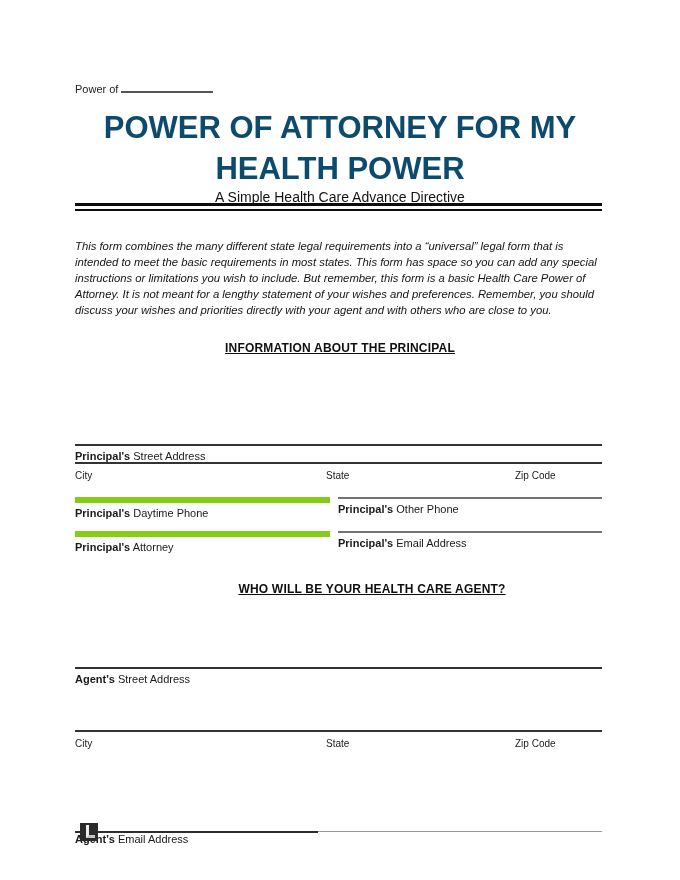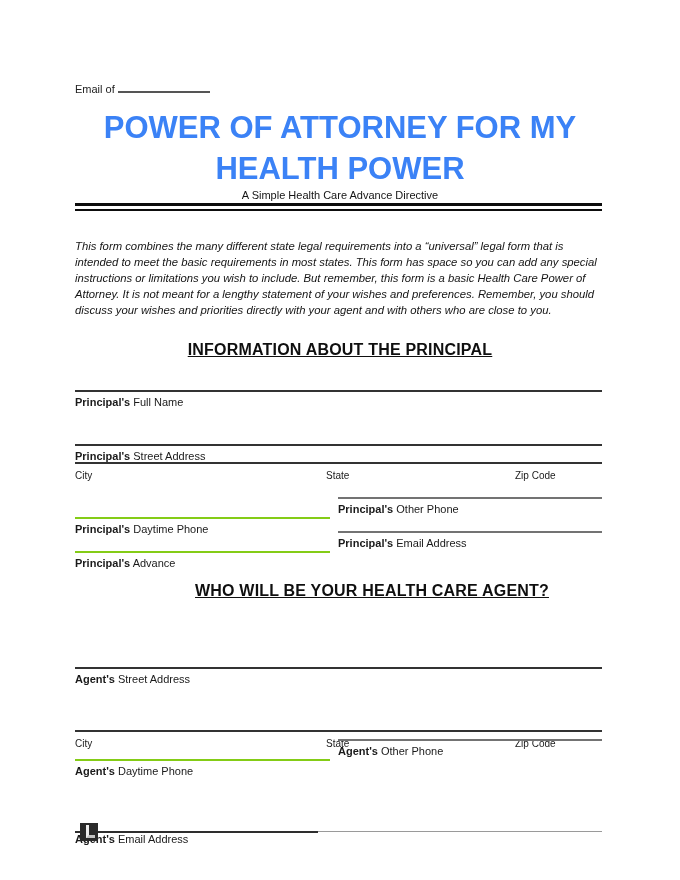--- a/index.html
+++ b/index.html
@@ -11,42 +11,42 @@
     color:#1a1a1a;
     overflow:hidden;
   }
   .abs{position:absolute;}
 
   
   .state-of{top:80px;left:75px;font-size:11px;color:#222;}
   .state-blank{display:inline-block;width:92px;height:11px;border-bottom:2px solid #555;margin-left:3px;vertical-align:baseline;}
 
   
-  .title{top:107px;left:0;width:680px;text-align:center;font-weight:bold;font-size:31px;line-height:41px;color:#3b82f6;}
-  .subtitle{top:189px;left:0;width:680px;text-align:center;font-size:11px;color:#141414;}
+  .title{top:107px;left:0;width:680px;text-align:center;font-weight:bold;font-size:31px;line-height:41px;color:#0c4a6e;}
+  .subtitle{top:189px;left:0;width:680px;text-align:center;font-size:14px;color:#141414;}
 
   
   .rule{top:203px;left:75px;width:527px;height:3px;border-top:3px solid #0d0d0d;border-bottom:2px solid #0d0d0d;}
 
   
   .intro{top:221px;left:75px;width:531px;font-style:italic;font-size:11.3px;line-height:16.1px;color:#141414;margin-top:17px;}
 
   
-  .sec-heading{left:0;width:680px;text-align:center;font-weight:bold;font-size:16px;text-decoration:underline;color:#0f0f0f;letter-spacing:0.2px;}
+  .sec-heading{left:0;width:680px;text-align:center;font-weight:bold;font-size:12px;text-decoration:underline;color:#0f0f0f;letter-spacing:0.2px;}
   .h-principal{top:341px;}
   .h-agent{top:582px;margin-left:32px;}
 
   
   .row{left:75px;width:527px;}
   .line-top{border-top:2px solid #333;}
   .label{margin-top:4px;font-size:11px;color:#1a1a1a;white-space:nowrap;}
   .label b{font-weight:bold;}
 
   .two-col{display:flex;gap:8px;}
-  .two-col .col-l{width:255px;border-top:2px solid #84cc16;margin-top:20px;}
+  .two-col .col-l{width:255px;border-top:6px solid #84cc16;}
   .two-col .col-r{width:264px;border-top:2px solid #737373;}
 
   .csz{position:relative;}
   .csz .lbl-city{position:absolute;left:0;top:6px;}
   .csz .lbl-state{position:absolute;left:251px;top:6px;text-align:center;}
   .csz .lbl-zip{position:absolute;left:440px;top:6px;}
   .csz .lbl{font-size:10px;color:#1a1a1a;}
   .csz{height:24px;}
 
   
@@ -59,38 +59,35 @@
   .logo{top:823px;left:80px;width:18px;height:18px;background:#2b2b2b;}
   .logo-l{position:absolute;left:6px;top:2px;width:6px;height:10px;
           border-left:3px solid #efefef;border-bottom:3px solid #c4c4c4;}
 </style>
 </head>
 <body>
 
 <div class="page">
 
   <div class="abs state-of">
-    <span>Email of</span><span class="state-blank"></span>
+    <span>Power of</span><span class="state-blank"></span>
   </div>
 
   <div class="abs title">
     <div>POWER OF ATTORNEY FOR MY</div>
     <div>HEALTH POWER</div>
   </div>
   <div class="abs subtitle">A Simple Health Care Advance Directive</div>
 
   <div class="abs rule"></div>
 
   <div class="abs intro">This form combines the many different state legal requirements into a “universal” legal form that is intended to meet the basic requirements in most states. This form has space so you can add any special instructions or limitations you wish to include. But remember, this form is a basic Health Care Power of Attorney. It is not meant for a lengthy statement of your wishes and preferences. Remember, you should discuss your wishes and priorities directly with your agent and with others who are close to you.</div>
 
   <div class="abs sec-heading h-principal">INFORMATION ABOUT THE PRINCIPAL</div>
 
-  <div class="abs row line-top" style="top:390px">
-    <div class="label"><b>Principal's</b> <span>Full Name</span></div>
-  </div>
 
   <div class="abs row line-top" style="top:444px">
     <div class="label"><b>Principal's</b> <span>Street Address</span></div>
   </div>
 
   <div class="abs row line-top csz" style="top:462px">
     <span class="lbl lbl-city">City</span>
     <span class="lbl lbl-state">State</span>
     <span class="lbl lbl-zip">Zip Code</span>
   </div>
@@ -99,48 +96,40 @@
     <div class="col-l">
       <div class="label"><b>Principal's</b> <span>Daytime Phone</span></div>
     </div>
     <div class="col-r">
       <div class="label"><b>Principal's</b> <span>Other Phone</span></div>
     </div>
   </div>
 
   <div class="abs row two-col" style="top:531px">
     <div class="col-l">
-      <div class="label"><b>Principal's</b> <span>Advance</span></div>
+      <div class="label"><b>Principal's</b> <span>Attorney</span></div>
     </div>
     <div class="col-r">
       <div class="label"><b>Principal's</b> <span>Email Address</span></div>
     </div>
   </div>
 
   <div class="abs sec-heading h-agent">WHO WILL BE YOUR HEALTH CARE AGENT?</div>
 
 
   <div class="abs row line-top" style="top:667px">
     <div class="label"><b>Agent's</b> <span>Street Address</span></div>
   </div>
 
   <div class="abs row line-top csz" style="top:704px">
     <span class="lbl lbl-city">City</span>
     <span class="lbl lbl-state">State</span>
     <span class="lbl lbl-zip">Zip Code</span>
   </div>
 
-  <div class="abs row two-col" style="top:739px">
-    <div class="col-l">
-      <div class="label"><b>Agent's</b> <span>Daytime Phone</span></div>
-    </div>
-    <div class="col-r">
-      <div class="label"><b>Agent's</b> <span>Other Phone</span></div>
-    </div>
-  </div>
 
   <div class="abs row email-row" style="top:775px">
     <div class="seg-dark"></div>
     <div class="seg-light"></div>
     <div class="label"><b>Agent's</b> <span>Email Address</span></div>
   </div>
 
   <div class="abs logo">
     <div class="logo-l"></div>
   </div>

